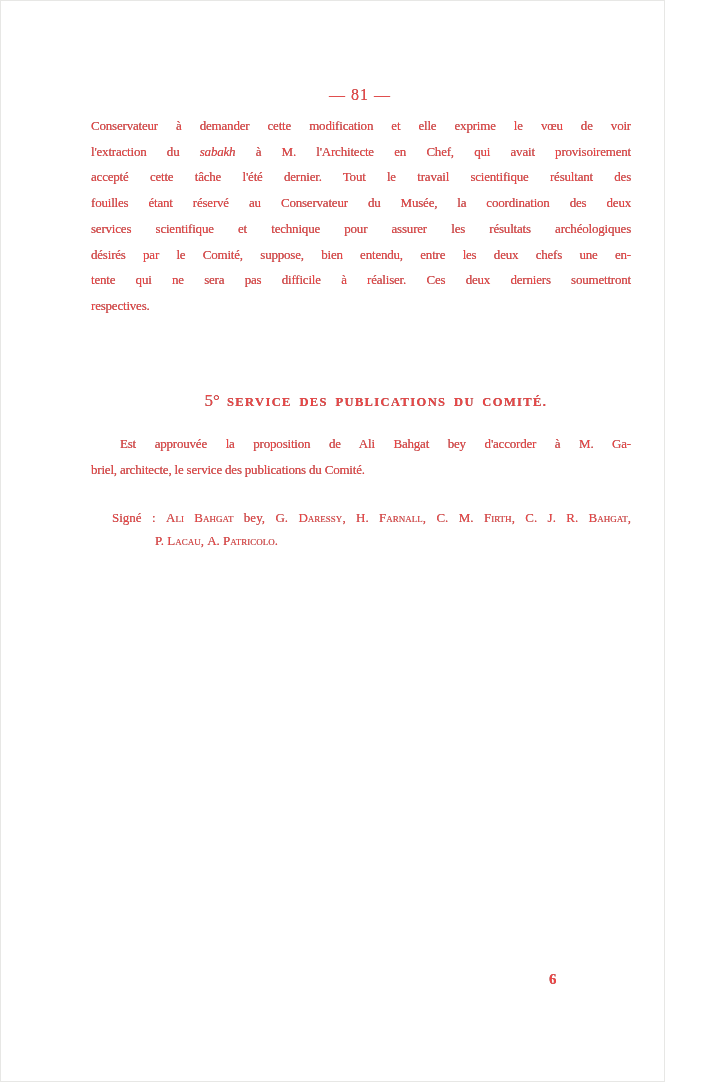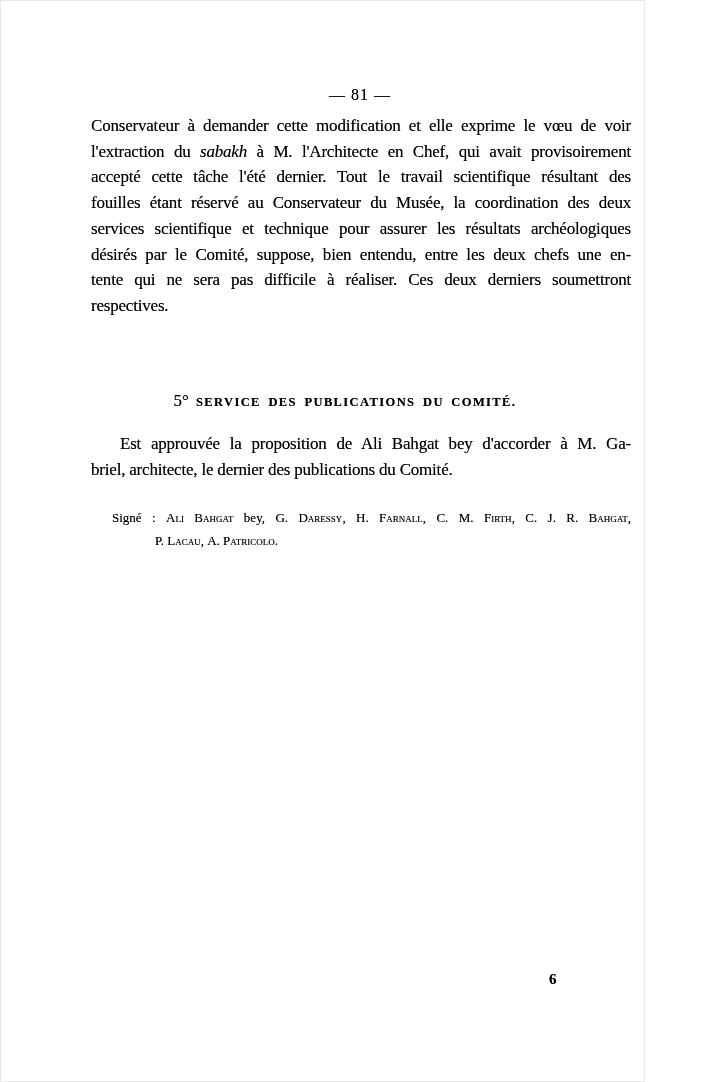--- a/index.html
+++ b/index.html
@@ -4,56 +4,57 @@
 <style>
   html, body { margin: 0; padding: 0; background: #ffffff; }
 
   .page {
     position: relative;
     width: 645px;
     height: 1082px;
     background: #ffffff;
     box-shadow: inset 0 0 0 1px #e7e7e5;
     font-family: "Liberation Serif", "DejaVu Serif", serif;
-    color: #000000;
+    color: #ef4444;
     overflow: hidden;
+    padding-left: 20px;
   }
 
   .page-header {
     position: absolute;
     top: 86px;
     left: 0;
     width: 720px;
     text-align: center;
     font-size: 16px;
     letter-spacing: 1px;
     text-shadow: 0 0 0.5px rgba(0,0,0,0.55);
   }
 
   .para {
     position: absolute;
     left: 91px;
     width: 540px;
-    font-size: 17px;
+    font-size: 13px;
     line-height: 25.7px;
     letter-spacing: -0.2px;
     text-shadow: 0 0 0.5px rgba(0,0,0,0.55);
   }
 
   .para .line { text-align: justify; text-align-last: justify; }
   .para .line:last-child { text-align-last: left; }
   .line.indent { text-indent: 29px; }
 
   #paragraph1 { top: 113px; }
   #paragraph2 { top: 431px; }
 
   .section-heading {
     position: absolute;
     top: 391px;
-    left: 75px;
+    left: 106px;
     width: 540px;
     text-align: center;
     white-space: nowrap;
     text-shadow: 0 0 0.5px rgba(0,0,0,0.6);
   }
   .section-heading .num { font-size: 17px; }
   .section-heading .title {
     font-size: 12.5px;
     font-weight: bold;
     letter-spacing: 1.4px;
@@ -102,21 +103,21 @@
       <div class="line"><span>tente qui ne sera pas difficile à réaliser. Ces deux derniers soumettront</span></div>
       <div class="line"><span>respectives.</span></div>
     </div>
 
   <div class="section-heading">
     <span class="num">5°</span><span class="title">SERVICE DES PUBLICATIONS DU COMITÉ.</span>
   </div>
 
   <div class="para" id="paragraph2">
       <div class="line indent"><span>Est approuvée la proposition de Ali Bahgat bey d'accorder à M. Ga-</span></div>
-      <div class="line"><span>briel, architecte, le dernier des publications du Comité.</span></div>
+      <div class="line"><span>briel, architecte, le service des publications du Comité.</span></div>
     </div>
 
   <div class="signature">
       <div class="line"><span>Signé : </span><span class="sc">Ali Bahgat</span><span> bey, </span><span class="sc">G. Daressy</span><span>, </span><span class="sc">H. Farnall</span><span>, </span><span class="sc">C. M. Firth</span><span>, </span><span class="sc">C. J. R. Bahgat</span><span>,</span></div>
       <div class="line indent"><span class="sc">P. Lacau</span><span>, </span><span class="sc">A. Patricolo</span><span>.</span></div>
     </div>
 
   <div class="page-footer">6</div>
 
 </div>

